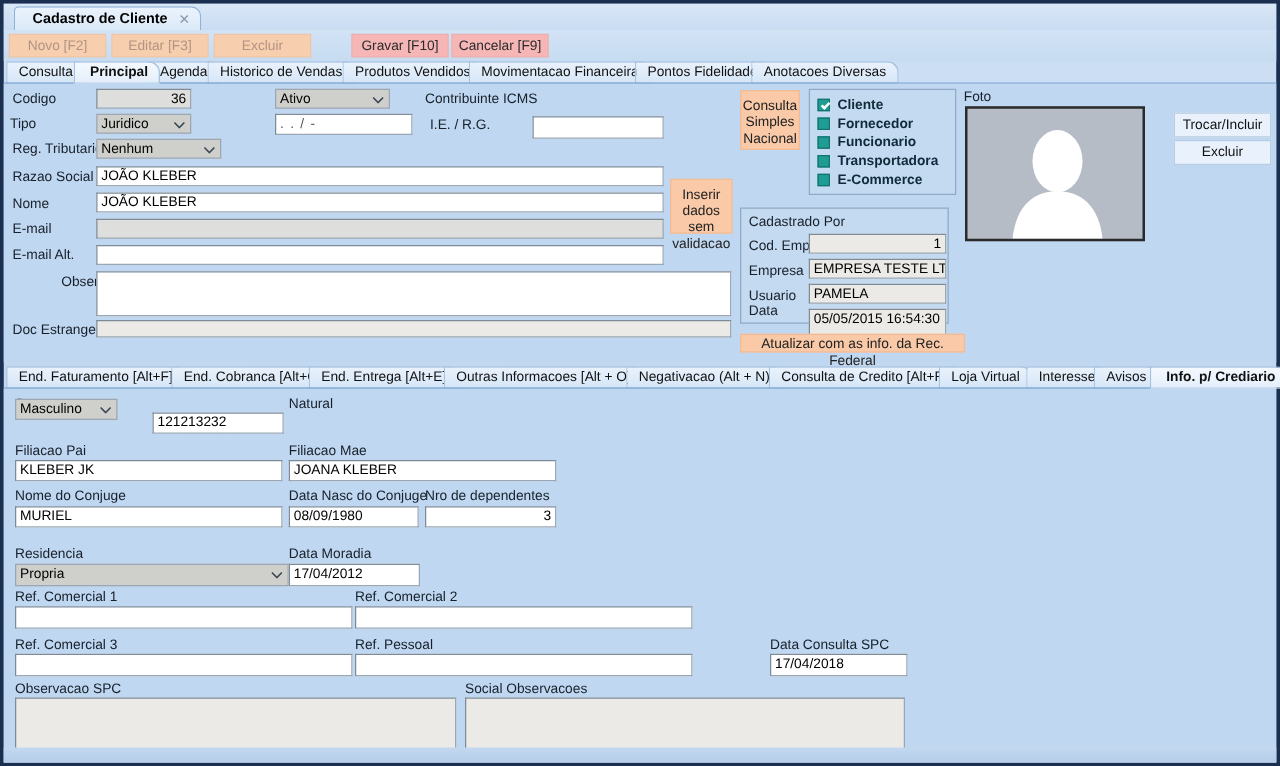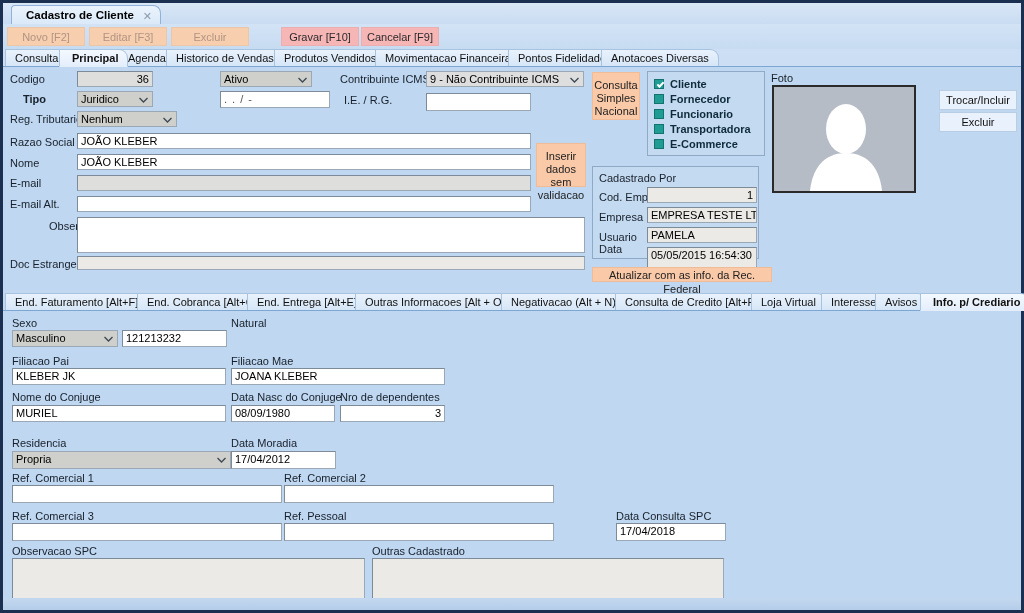--- a/index.html
+++ b/index.html
@@ -223,21 +223,21 @@
     <div class="tb" style="left:271px;">Produtos Vendidos</div>
     <div class="tb" style="left:372px;">Movimentacao Financeira</div>
     <div class="tb" style="left:505px;">Pontos Fidelidade</div>
     <div class="tb" style="left:598px;">Anotacoes Diversas</div>
   </div>
   <div class="tabline" style="top:63px;"></div>
 
   <div class="panel" style="left:0;top:64px;width:1018px;height:223px;">
 
     <span class="lbl" style="left:7px;  top:6px;">Codigo</span>
-    <span class="lbl" style="left:20px;  top:26px;font-weight:bold;">Tipo</span>
+    <span class="lbl" style="left:5px;  top:26px;">Tipo</span>
     <span class="lbl" style="left:7px;  top:46px;">Reg. Tributario</span>
     <span class="lbl" style="left:7px;  top:69px;">Razao Social</span>
     <span class="lbl" style="left:7px;  top:90px;">Nome</span>
     <span class="lbl" style="left:7px;  top:110px;">E-mail</span>
     <span class="lbl" style="left:7px;  top:131px;">E-mail Alt.</span>
     <span class="lbl" style="left:7px;  top:153px;margin-left:39px;">Observacoes</span>
     <span class="lbl" style="left:7px;  top:191px;">Doc Estrangeiro</span>
 
     <div class="fld ro num" style="left:74px;top:4px;width:76px;height:16px;">36</div>
 
@@ -268,26 +268,20 @@
     <span class="lbl" style="left:341px;top:27px;">I.E. / R.G.</span>
 
     <div class="sel" style="left:217px;top:4px;width:92px;height:16px;">
       <span>Ativo</span>
       <svg class="caretsvg" width="9" height="6" viewBox="0 0 9 6">
           <path d="M0.5 1 L4.5 5 L8.5 1" stroke="#3c4853" stroke-width="1.3" fill="none"></path>
         </svg>
     </div>
     <div class="fld" style="left:217px;top:24px;width:110px;height:17px;letter-spacing:1px;color:#555;">.   .   /    -</div>
 
-    <div class="sel" style="left:423px;top:4px;width:158px;height:16px;background:#dedede;">
-      <span>9 - Não Contribuinte ICMS</span>
-      <svg class="caretsvg" width="9" height="6" viewBox="0 0 9 6">
-          <path d="M0.5 1 L4.5 5 L8.5 1" stroke="#3c4853" stroke-width="1.3" fill="none"></path>
-        </svg>
-    </div>
     <div class="fld" style="left:423px;top:26px;width:105px;height:18px;"></div>
 
     <div class="obtn" style="left:589px;top:5px;width:48px;height:48px;padding-top:6px;white-space:pre-line;">Consulta
 Simples
 Nacional</div>
     <div class="obtn" style="left:533px;top:76px;width:50px;height:44px;padding-top:6px;white-space:pre-line;">Inserir
 dados sem
 validacao</div>
 
     <div class="cbgroup" style="left:644px;top:4px;width:118px;height:85px;">
@@ -347,21 +341,21 @@
     <div class="tb" style="left:748px;">Loja Virtual</div>
     <div class="tb" style="left:818px;">Interesse</div>
     <div class="tb" style="left:872px;">Avisos</div>
     <div class="tb sel" style="left:917px;">Info. p/ Crediario</div>
   </div>
   <div class="tabline" style="top:307px;"></div>
 
   <div class="panel" style="left:0;top:308px;width:1018px;height:299px;">
 
     <span class="lbl" style="left:9px;top:6px;">Sexo</span>
-    <div class="sel" style="left:9px;top:19px;width:106px;height:17px;">
+    <div class="sel" style="left:9px;top:8px;width:82px;height:17px;">
       <span>Masculino</span>
       <svg class="caretsvg" width="9" height="6" viewBox="0 0 9 6">
           <path d="M0.5 1 L4.5 5 L8.5 1" stroke="#3c4853" stroke-width="1.3" fill="none"></path>
         </svg>
     </div>
 
     <span class="lbl" style="left:132px;top:6px;margin-top:20px;">Titulo Eleitor</span>
     <div class="fld" style="left:119px;top:19px;width:105px;height:17px;">121213232</div>
 
     <span class="lbl" style="left:228px;top:6px;">Natural</span>
@@ -403,18 +397,18 @@
 
     <span class="lbl" style="left:281px;top:199px;">Ref. Pessoal</span>
     <div class="fld" style="left:281px;top:212px;width:270px;height:18px;"></div>
 
     <span class="lbl" style="left:613px;top:199px;">Data Consulta SPC</span>
     <div class="fld" style="left:613px;top:212px;width:110px;height:18px;">17/04/2018</div>
 
     <span class="lbl" style="left:9px;top:234px;">Observacao SPC</span>
     <div class="fld ro2 multi" style="left:9px;top:247px;width:353px;height:42px;"></div>
 
-    <span class="lbl" style="left:369px;top:234px;">Outras Cadastrado</span>
+    <span class="lbl" style="left:369px;top:234px;">Social Observacoes</span>
     <div class="fld ro2 multi" style="left:369px;top:247px;width:352px;height:42px;"></div>
   </div>
 
   <div class="statusbar"></div>
 </div>
 
 </body></html>

